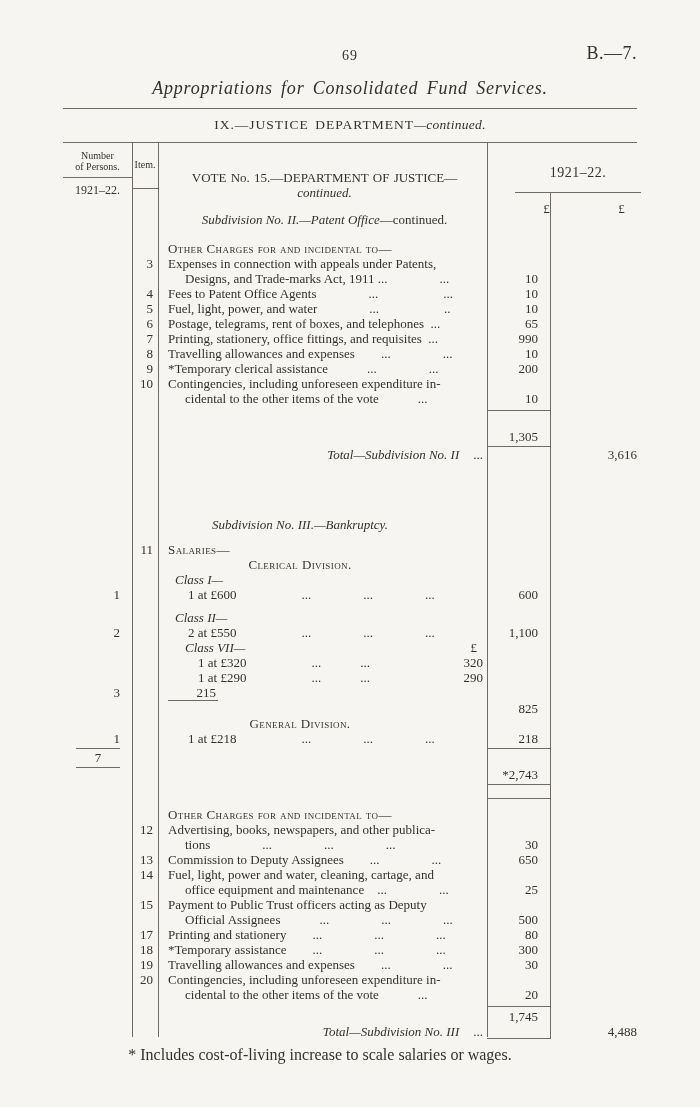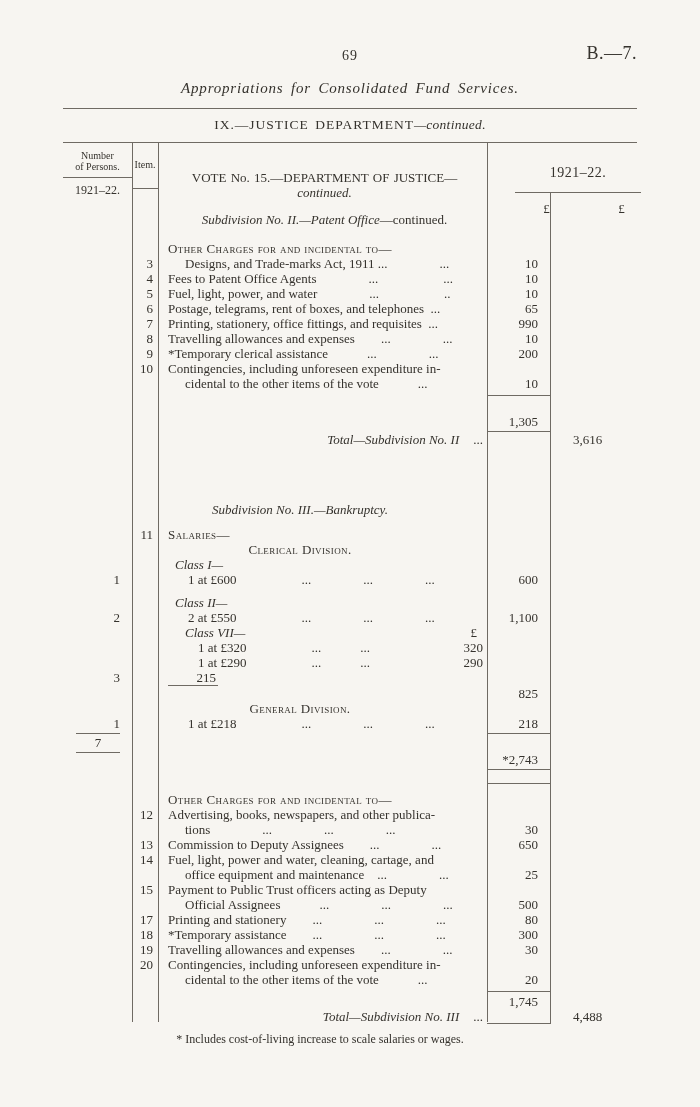--- a/index.html
+++ b/index.html
@@ -11,21 +11,21 @@
   .page{
     width:700px;height:1107px;position:relative;overflow:hidden;
     background:var(--paper);color:var(--ink);
     font-family:"Liberation Serif","DejaVu Serif",serif;
     font-size:13px;line-height:15px;
   }
   
   .topbar{position:relative;margin:48px 63px 0;height:18px;font-size:14px;}
   .pageno{position:absolute;left:0;right:0;text-align:center;letter-spacing:1px;}
   .docref{position:absolute;right:0;top:-2px;font-size:18px;letter-spacing:.5px;}
-  .doc-title{text-align:center;font-style:italic;font-size:15px;line-height:18px;
+  .doc-title{text-align:center;font-style:italic;font-size:18px;line-height:18px;
     margin-top:13px;letter-spacing:.8px;word-spacing:3px;}
   .rule-full{border-top:1px solid var(--rule);margin:11px 63px 0;}
   .section-line{text-align:center;margin-top:8px;font-size:13.5px;letter-spacing:1px;word-spacing:2px;}
   .section-line .it{letter-spacing:.3px;}
   
   .table-wrap{position:relative;width:574px;margin:10px 0 0 63px;border-top:1px solid var(--rule);}
   .vl{position:absolute;top:0;bottom:2px;width:1px;background:var(--rule);}
   .vl1{left:69px;} .vl2{left:95px;} .vl3{left:424px;} .vl4{left:487px;top:50px;bottom:0;}
   .thead{display:flex;height:98px;}
   .th1{width:69px;flex:none;text-align:center;font-size:10px;line-height:11px;padding-top:7px;box-sizing:border-box;}
@@ -42,41 +42,41 @@
     padding:22px 0 12px;font-size:14px;letter-spacing:.5px;}
   .pounds{display:flex;margin-top:8px;}
   .pd{width:63px;flex:none;text-align:center;}
   .pt{width:87px;flex:none;text-align:center;}
   
   .row{display:flex;align-items:flex-end;}
   .c1{width:69px;flex:none;align-self:flex-start;text-align:right;padding-right:12px;box-sizing:border-box;}
   .c2{width:26px;flex:none;align-self:flex-start;text-align:right;padding-right:5px;box-sizing:border-box;}
   .c3{width:329px;flex:none;padding-left:10px;padding-right:2px;box-sizing:border-box;}
   .c4{width:63px;flex:none;text-align:right;padding-right:12px;box-sizing:border-box;}
-  .c5{width:87px;flex:none;text-align:center;padding-right:12px;box-sizing:border-box;}
+  .c5{width:87px;flex:none;text-align:right;padding-right:12px;box-sizing:border-box;margin-left:12px;}
   .cont{padding-left:17px;}
   .ind{padding-left:17px;}
   .ind2{padding-left:30px;}
   .sc{font-variant:small-caps;letter-spacing:.4px;}
   .it{font-style:italic;}
   .center{text-align:center;padding-right:55px;}
   .subrow{display:flex;}
   .grow{flex:1;}
   .subcell{width:50px;flex:none;text-align:right;padding-right:2px;box-sizing:border-box;}
   .subcell.cur{padding-right:8px;}
   .subcell.sum{border-bottom:1px solid var(--rule);}
   .totline{display:flex;justify-content:flex-end;gap:14px;padding-right:4px;}
   .box{border-top:1px solid var(--rule);border-bottom:1px solid var(--rule);padding-top:18px;padding-bottom:2px;}
   .brt{border-top:1px solid var(--rule);padding-top:2px;}
   .brb{border-bottom:1px solid var(--rule);}
   .p7{display:inline-block;width:44px;border-top:1px solid var(--rule);border-bottom:1px solid var(--rule);
     text-align:center;padding:1px 0 2px;box-sizing:border-box;}
   .h14{height:14px;}
   .gap2{height:2px;} .gap4{height:4px;} .gap8{height:8px;} .gap10{height:10px;} .gap55{height:55px;}
-  .footnote{width:574px;margin:8px 0 0 63px;text-align:center;font-size:12px;padding-right:60px;box-sizing:border-box;}
+  .footnote{width:574px;margin:8px 0 0 63px;text-align:center;font-size:16px;padding-right:60px;box-sizing:border-box;}
 </style>
 </head>
 <body>
 
 <div class="page">
 
   <div class="topbar">
     <span class="pageno">69</span>
     <span class="docref">B.—7.</span>
   </div>
@@ -121,20 +121,21 @@
     <div class="row">
       <div class="c1"></div>
       <div class="c2"></div>
       <div class="c3 sc">Other Charges for and incidental to—</div>
     </div>
 
     <div class="row">
       <div class="c1"></div>
       <div class="c2">3</div>
       <div class="c3">
+        <div>Expenses in connection with appeals under Patents,</div>
         <div class="cont">Designs, and Trade-marks Act, 1911 ...    ...</div>
       </div>
       <div class="c4">10</div>
     </div>
     <div class="row">
       <div class="c1"></div>
       <div class="c2">4</div>
       <div class="c3">Fees to Patent Office Agents    ...     ...</div>
       <div class="c4">10</div>
     </div>

